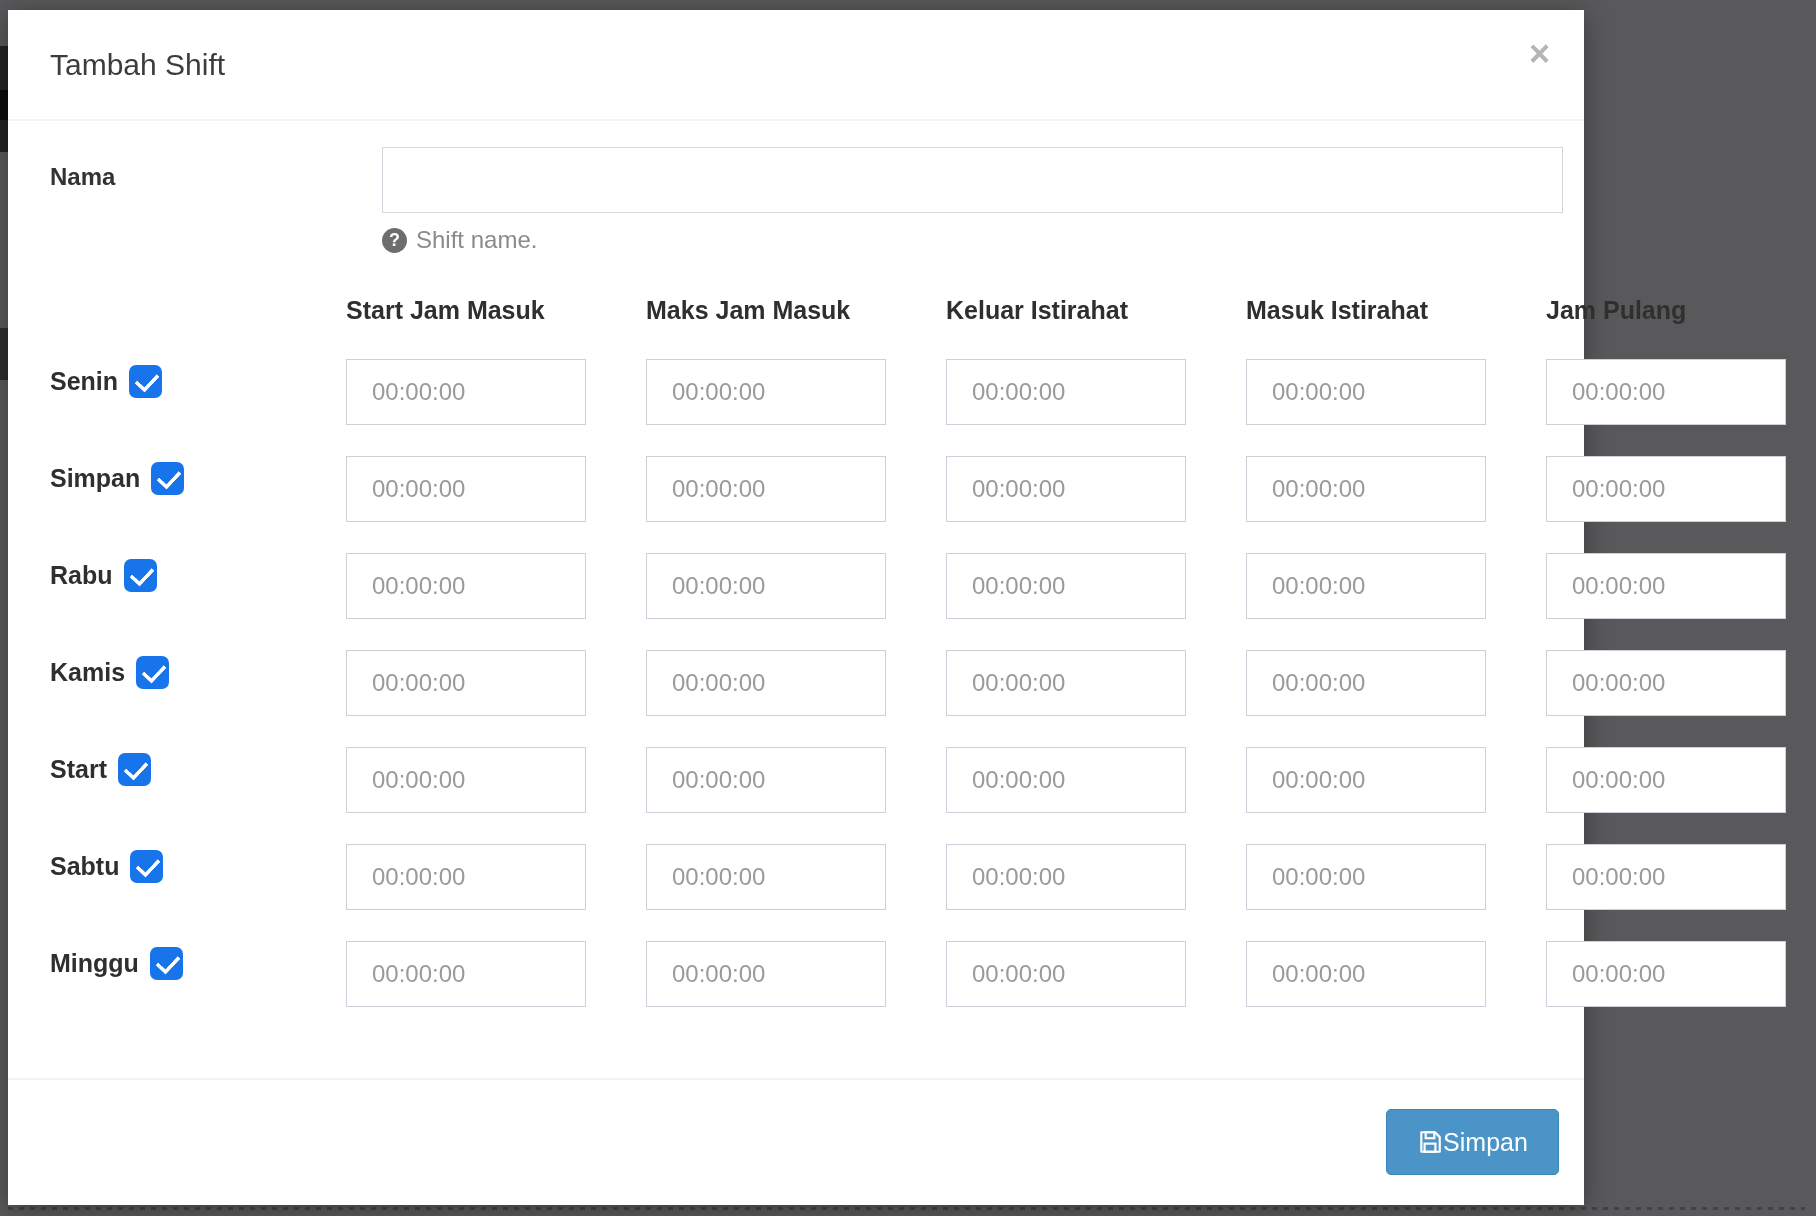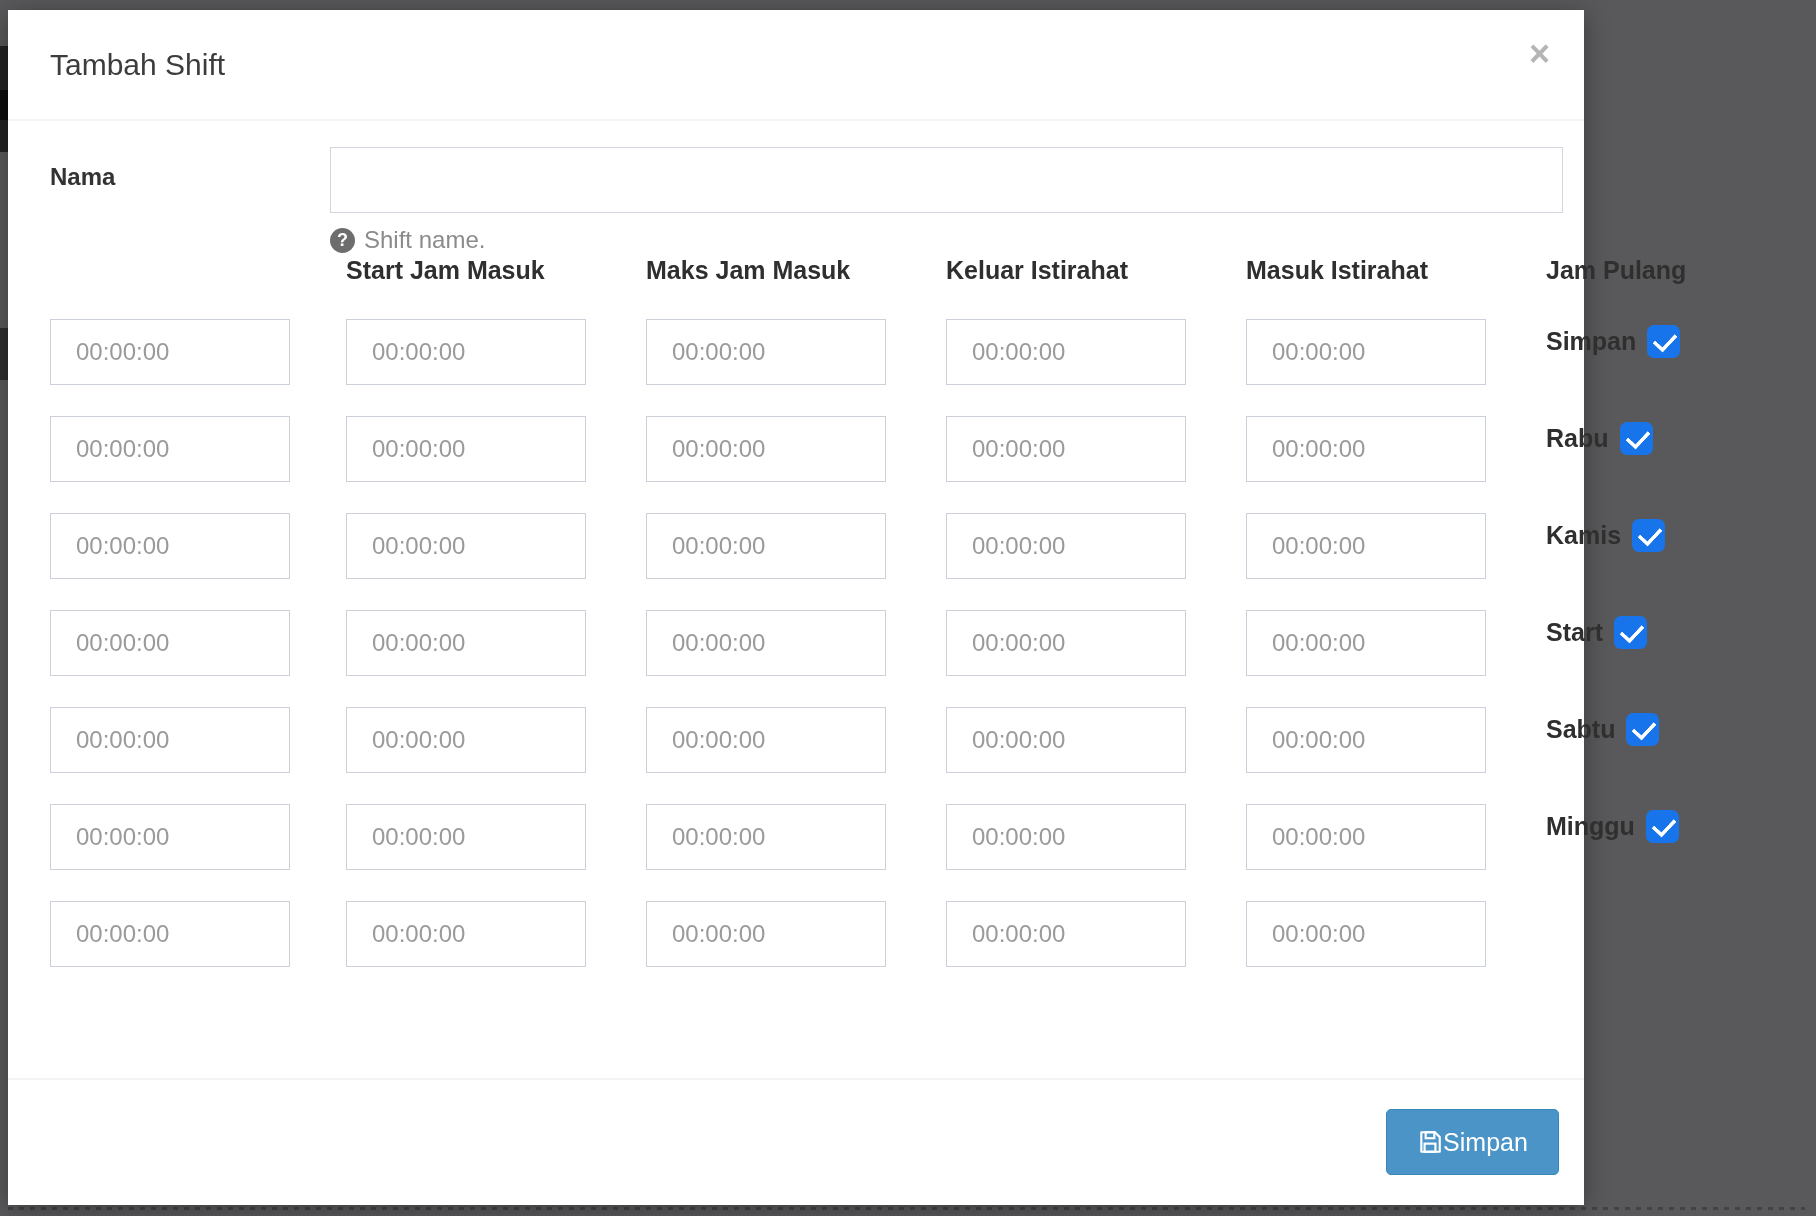--- a/index.html
+++ b/index.html
@@ -38,21 +38,21 @@
     background: none; border: none; cursor: pointer;
     font-size: 36px; font-weight: 700; color: #b5b5b5; line-height: 1;
     font-family: "Liberation Sans", sans-serif;
   }
 
   .modal-body { flex: 1 1 auto; padding: 26px 21px 0 42px; }
 
   .name-row {
     display: grid;
     grid-template-columns: 236px 1fr;
-    column-gap: 44px;
+    column-gap: 96px;
   }
   .field-label {
     font-size: 24px; font-weight: 700; color: #333;
     padding-top: 16px;
   }
   .text-input {
     width: 100%; height: 66px;
     border: 1px solid #d2d6de; background: #fff;
     font-size: 24px; color: #555; padding: 0 20px;
     font-family: "Liberation Sans", sans-serif;
@@ -65,20 +65,21 @@
   }
   .help-icon {
     width: 25px; height: 25px; border-radius: 50%;
     background: #6d6d6d; color: #fff;
     font-size: 18px; font-weight: 700;
     display: inline-flex; align-items: center; justify-content: center;
     flex: 0 0 25px;
   }
 
   .sched-header {
+    margin-top: 40px;
     display: grid;
     grid-template-columns: 236px repeat(5, 240px);
     column-gap: 60px;
     height: 32px; align-items: center;
   }
   .col-header { font-size: 25px; font-weight: 700; color: #2f2f2f; white-space: nowrap; }
 
   .sched-rows {
     margin-top: 33px;
     display: grid;
@@ -162,20 +163,24 @@
     <div class="sched-header" id="sched-header">
       <div></div>
     <div class="col-header">Start Jam Masuk</div>
         <div class="col-header">Maks Jam Masuk</div>
         <div class="col-header">Keluar Istirahat</div>
         <div class="col-header">Masuk Istirahat</div>
         <div class="col-header">Jam Pulang</div>
       </div>
 
     <div class="sched-rows" id="sched-rows">
+        <div class="day-cell">
+          <span class="day-label">Senin</span>
+          <span class="day-check checked" role="checkbox" aria-checked="true"></span>
+        </div>
         <input type="text" class="time-input" placeholder="00:00:00" style="">
         <input type="text" class="time-input" placeholder="00:00:00" style="">
         <input type="text" class="time-input" placeholder="00:00:00" style="">
         <input type="text" class="time-input" placeholder="00:00:00" style="">
         <input type="text" class="time-input" placeholder="00:00:00" style="">
         <div class="day-cell">
           <span class="day-label">Simpan</span>
           <span class="day-check checked" role="checkbox" aria-checked="true"></span>
         </div>
         <input type="text" class="time-input" placeholder="00:00:00" style="">

